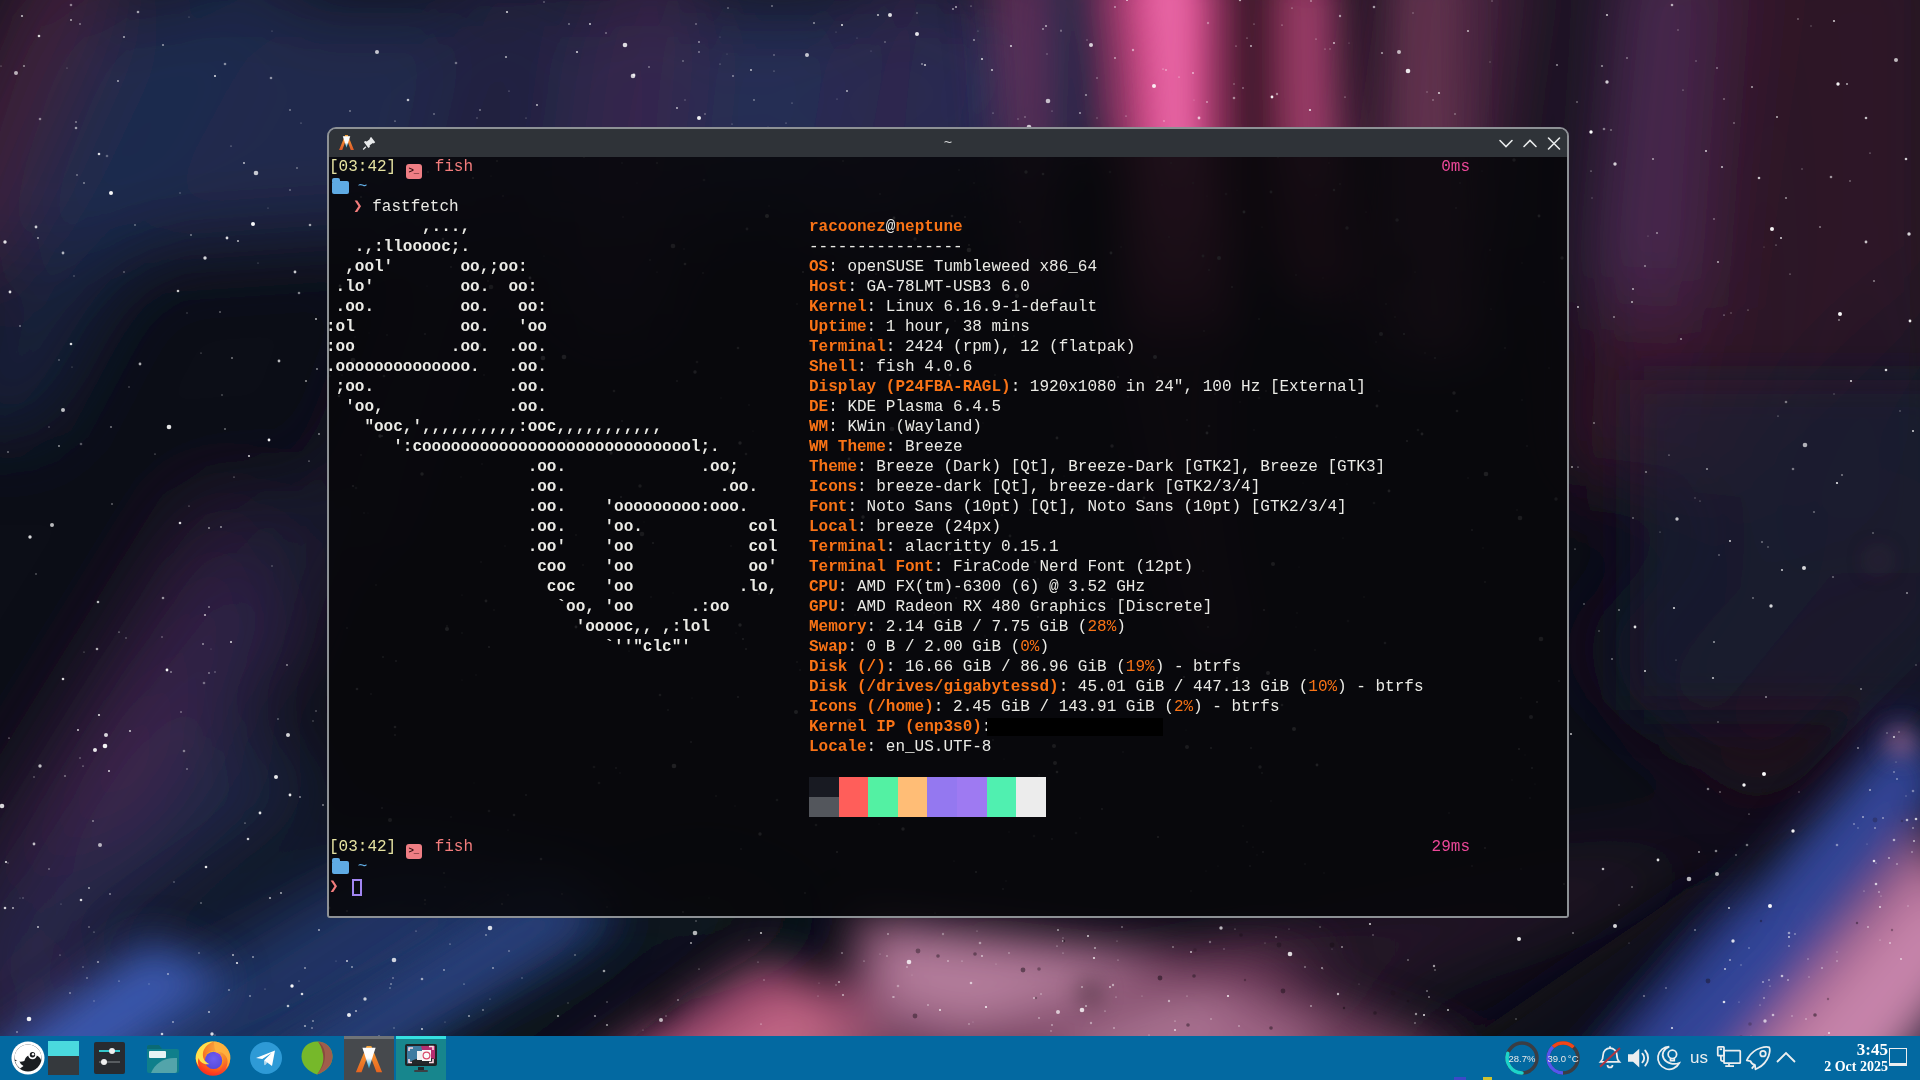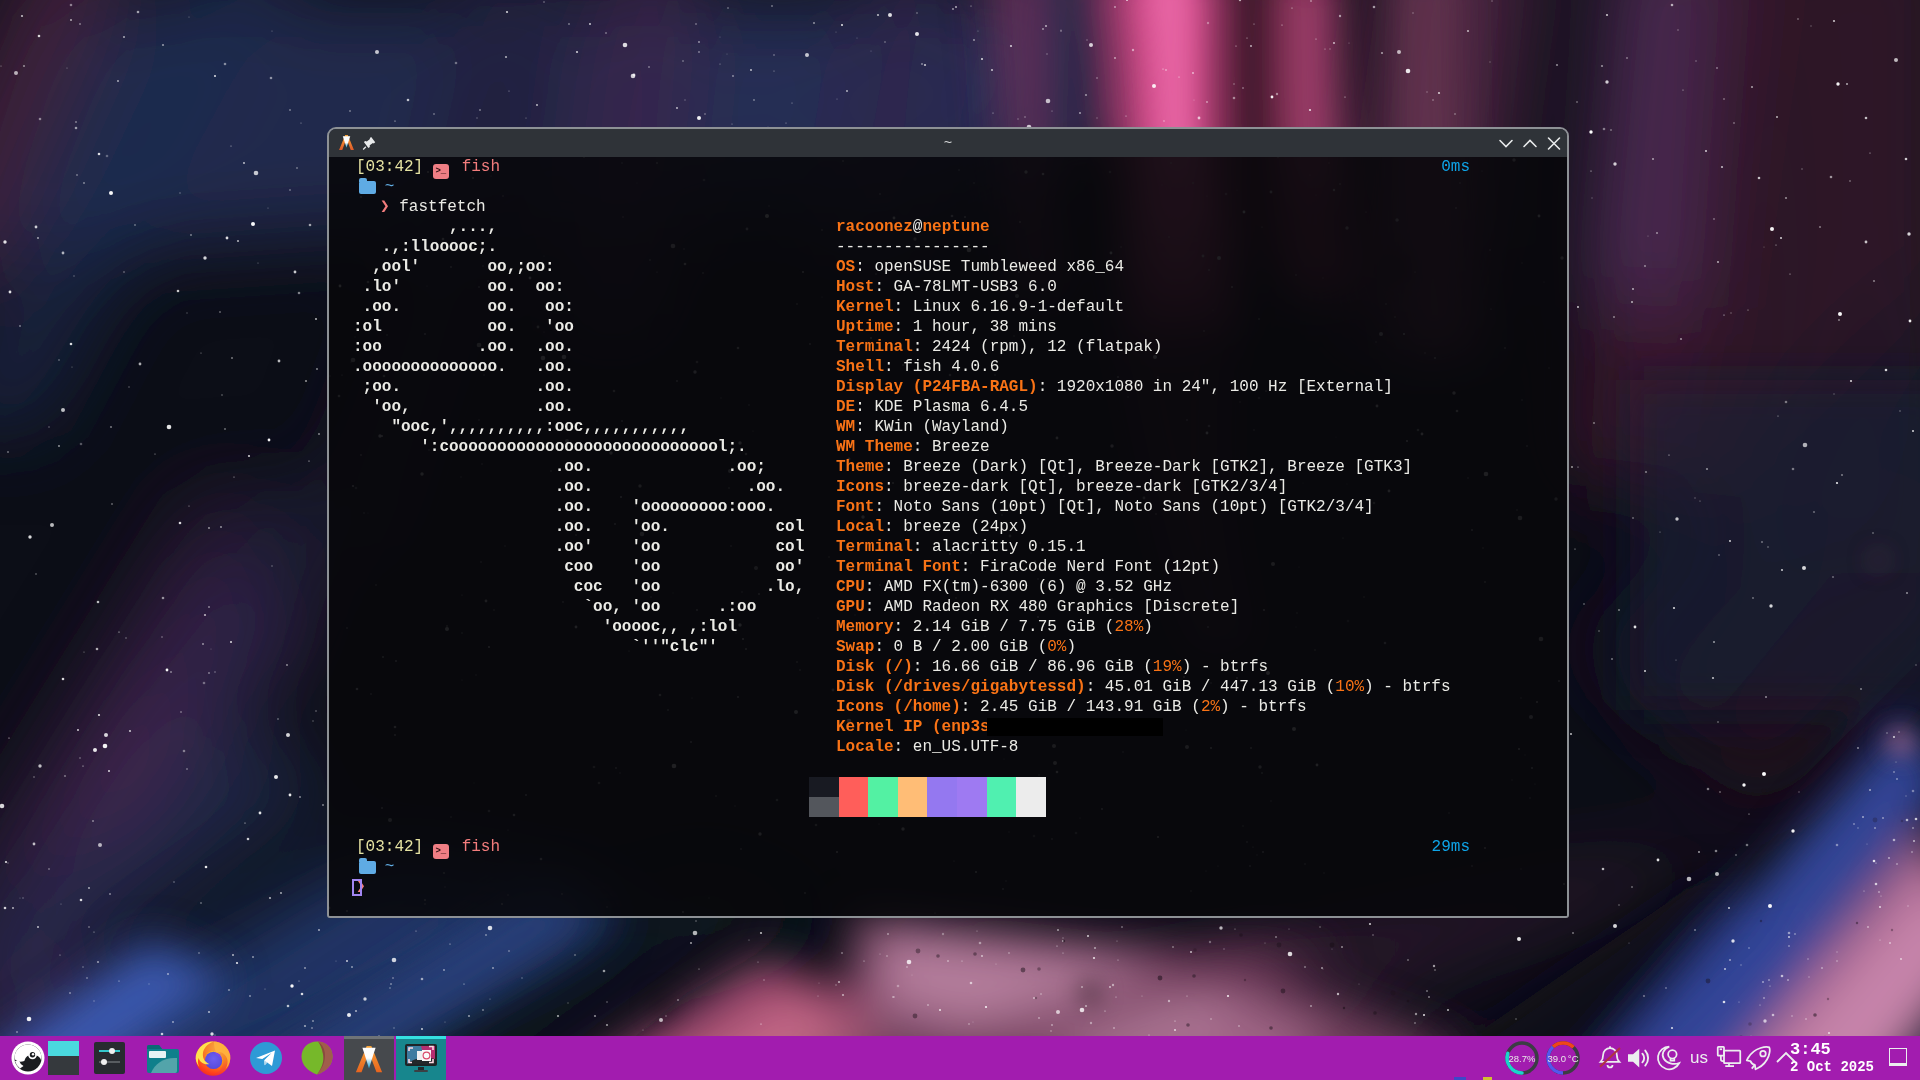--- a/index.html
+++ b/index.html
@@ -1,23 +1,23 @@
 <!DOCTYPE html>
 <html><head><meta charset="utf-8"><style>
 html,body{margin:0;padding:0;width:1920px;height:1080px;overflow:hidden;background:#10121c;}
 *{box-sizing:border-box;}
 #wall{position:absolute;left:0;top:0;width:1920px;height:1080px;}
 #win{position:absolute;left:327px;top:127px;width:1242px;height:791px;border:2px solid #8d9195;border-radius:9px 9px 3px 3px;overflow:hidden;}
 #tbar{position:absolute;left:0;top:0;width:100%;height:28px;background:#2f3338;}
 #tcontent{position:absolute;left:0;top:28px;width:100%;height:760px;background:rgba(8,8,11,0.90);}
-.mono{font-family:"Liberation Mono",monospace;font-size:16px;line-height:20px;white-space:pre;position:absolute;margin:0;padding-left:27px;}
+.mono{font-family:"Liberation Mono",monospace;font-size:16px;line-height:20px;white-space:pre;position:absolute;margin:0;}
 .b{font-weight:bold;}
-#taskbar{position:absolute;left:0;top:1036px;width:1920px;height:44px;background:#a21caf;}
+#taskbar{position:absolute;left:0;top:1036px;width:1920px;height:44px;background:#0369a1;}
 .green{color:#f97316}.white{color:#ebebe6}.salmon{color:#f37d7d}.yellow{color:#e6e3a2}
-.blue{color:#62aee5}.dur{color:#0ea5e9}
+.blue{color:#62aee5}.dur{color:#ec4899}
 .ticon{display:inline-block;width:16px;height:15px;background:#ef7e84;border-radius:3px;color:#2a0d0d;font-size:9px;line-height:15px;font-weight:bold;text-align:center;vertical-align:-2px;letter-spacing:0;margin-right:3.2px;}
 .ficon{display:inline-block;width:17px;height:13px;background:#5fabe4;border-radius:2px;position:relative;vertical-align:-3px;left:3px;margin-right:2.2px;}
 .ficon:before{content:"";position:absolute;left:0;top:-3px;width:8px;height:4px;background:#5fabe4;border-radius:2px 2px 0 0;}
 
 </style></head><body>
 <div id="wall">
 <svg width="1920" height="1080" viewBox="0 0 1920 1080">
 <defs>
 <filter id="bl40" x="-40%" y="-40%" width="180%" height="180%">
           <feGaussianBlur stdDeviation="40"></feGaussianBlur>
@@ -1580,20 +1580,20 @@
 <svg width="30" height="30" viewBox="0 0 24 24" style="position:absolute;left:1743px;top:7px;">
 <g fill="none" stroke="#eceeef" stroke-width="1.4" stroke-linejoin="round">
 <path d="M14,4 C17,3 20,3 21,3.5 C21.5,4.5 21.5,7.5 20.5,10.5 C19,14.5 16,18 12,20 L10,21 L9.5,17.5 C7.5,17 6.5,16 6,14.5 L3,14 L4,12 C6,8.5 9.5,5.5 14,4 Z"></path>
 <circle cx="16" cy="8.5" r="2.2"></circle>
 <path d="M9.5,17.5 L7,20.5"></path>
 </g>
 </svg>
 <svg width="34" height="34" viewBox="0 0 34 34" style="position:absolute;left:1769px;top:5px;">
 <path d="M8,21 L17,12 L26,21" fill="none" stroke="#eceeef" stroke-width="1.8"></path>
 </svg>
-<div style="position:absolute;left:1790px;top:4px;width:98px;height:38px;text-align:left;color:#fff;font-family:Liberation Mono, monospace;font-weight:bold;">
+<div style="position:absolute;left:1790px;top:4px;width:98px;height:38px;text-align:right;color:#fff;font-family:Liberation Serif, serif;font-weight:bold;">
 <div style="font-size:17px;line-height:19px;">3:45</div>
 <div style="font-size:14px;line-height:16px;">2 Oct 2025</div>
 </div>
 <div style="position:absolute;left:1889px;top:12px;width:18px;height:18px;border:1.6px solid #eceeef;border-bottom-width:3px;"></div>
 <div style="position:absolute;left:1454px;top:41px;width:12px;height:3px;background:#3c49c8;"></div>
 <div style="position:absolute;left:1483px;top:41px;width:9px;height:3px;background:#d0c22f;"></div>
 </div>
 
 </body></html>

